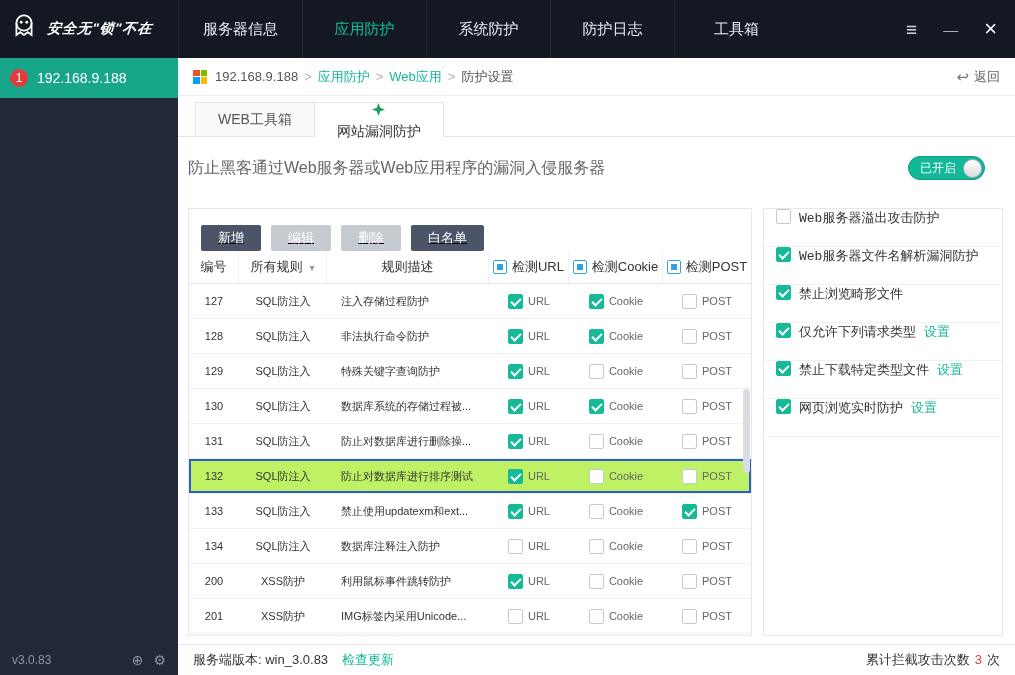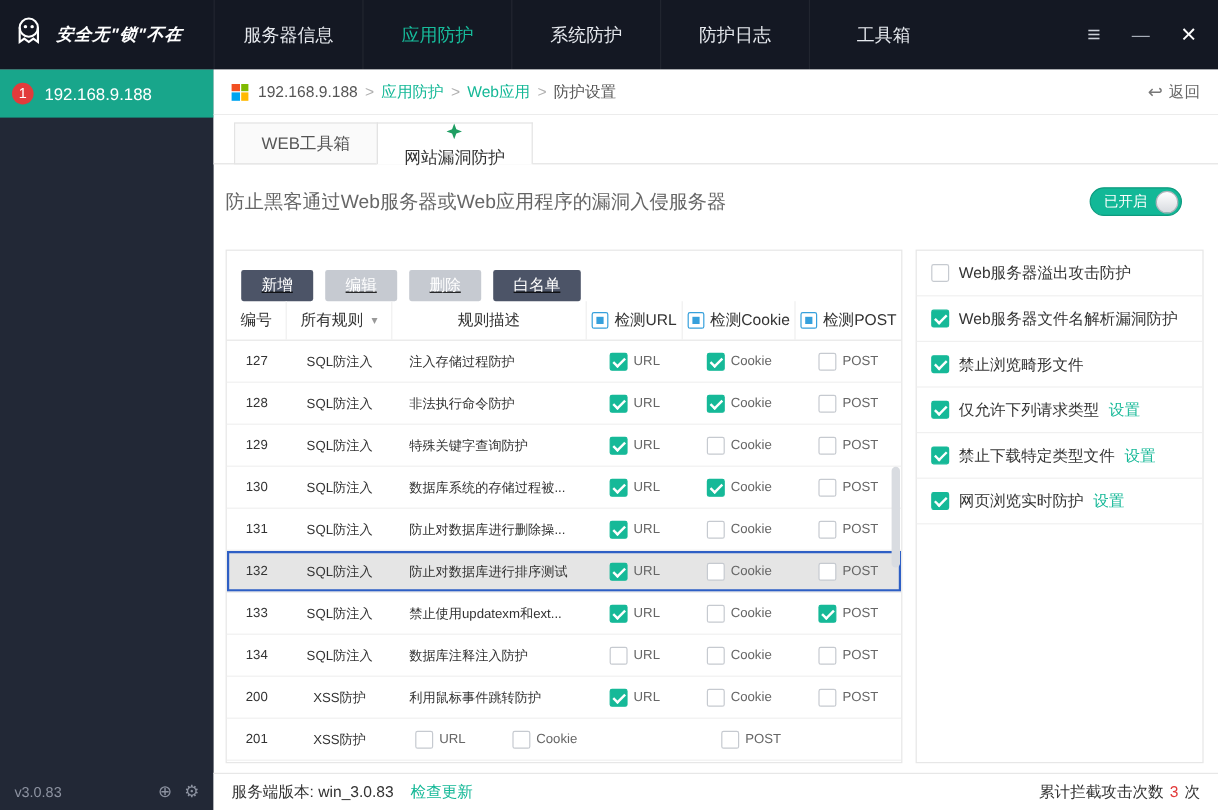--- a/index.html
+++ b/index.html
@@ -70,30 +70,30 @@
   .col-type { width: 88px; flex: none; }
   .col-desc { width: 162px; flex: none; }
   .col-url { width: 80px; flex: none; }
   .col-cookie { width: 94px; flex: none; }
   .col-post { flex: 1; }
   .chev { color: #999; font-size: 10px; margin-left: 2px; }
   .hdr-cb { width: 14px; height: 14px; border: 1px solid #36a0dc; border-radius: 2px; background: #fff; position: relative; flex: none; }
   .hdr-cb::after { content: ''; position: absolute; left: 3px; top: 3px; right: 3px; bottom: 3px; background: #36a0dc; }
   .t-row { display: flex; align-items: stretch; height: 35px; border-bottom: 1px solid #f0f0f0; font-size: 11px; color: #333; cursor: pointer; }
   .t-row .col-desc { justify-content: flex-start; padding-left: 14px; }
-  .t-row.selected { box-shadow: inset 0 0 0 2px #2e5fc5; background: #e5e5e5; }
+  .t-row.selected { box-shadow: inset 0 0 0 2px #2e5fc5; background: #bef264; }
   .cb { width: 15px; height: 15px; border: 1px solid #c6cad0; border-radius: 2px; background: #fff; position: relative; flex: none; cursor: pointer; }
   .cb.checked { background: #16b998; border-color: #16b998; }
   .cb.checked::after { content: ''; position: absolute; left: 4px; top: 1px; width: 4px; height: 8px; border: solid #fff; border-width: 0 2px 2px 0; transform: rotate(45deg); }
   .cb-label { color: #666; }
   .scrollbar { position: absolute; right: 1px; top: 180px; width: 7px; height: 84px; background: #d9dce1; border-radius: 4px; cursor: pointer; }
 
   
   .options-panel { position: absolute; top: 208px; left: 763px; width: 240px; height: 428px; border: 1px solid #e7e7e7; background: #fff; }
-  .opt-item { height: 38px; display: flex; align-items: center; gap: 8px; padding: 0 12px; border-bottom: 1px solid #f0f0f0; font-size: 13px; color: #333; }
+  .opt-item { height: 38px; display: flex; align-items: flex-start; gap: 8px; padding: 0 12px; border-bottom: 1px solid #f0f0f0; font-size: 13px; color: #333; font-family: Liberation Mono, monospace; }
   .opt-label { white-space: nowrap; overflow: hidden; }
   .settings-link { color: #15b897; cursor: pointer; flex: none; }
 
   
   .status-bar { position: absolute; left: 178px; right: 0; bottom: 0; height: 31px; background: #fff; border-top: 1px solid #e7e7e7; display: flex; align-items: center; padding: 0 15px; font-size: 13px; color: #333; }
   .check-update { color: #15b897; margin-left: 14px; cursor: pointer; }
   .stats { margin-left: auto; }
   .stats .count { color: #e23b3b; margin: 0 5px; }
 </style>
 </head>
@@ -393,20 +393,21 @@
     </div>
     <div class="cell col-post">
       <span class="cb"></span>
       <span class="cb-label">POST</span>
     </div>
   </div>
 
   <div class="t-row">
     <div class="cell col-id">201</div>
     <div class="cell col-type">XSS防护</div>
+    <div class="cell col-desc">IMG标签内采用Unicode...</div>
     <div class="cell col-url">
       <span class="cb"></span>
       <span class="cb-label">URL</span>
     </div>
     <div class="cell col-cookie">
       <span class="cb"></span>
       <span class="cb-label">Cookie</span>
     </div>
     <div class="cell col-post">
       <span class="cb"></span>

